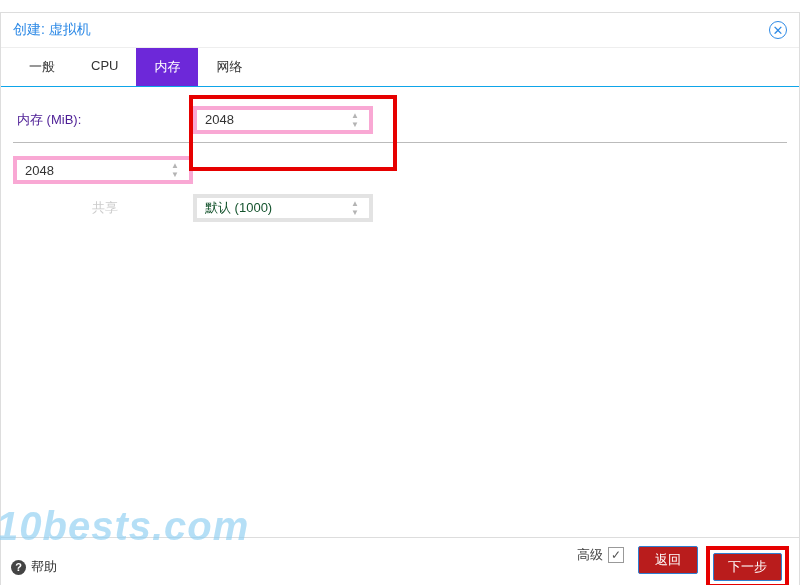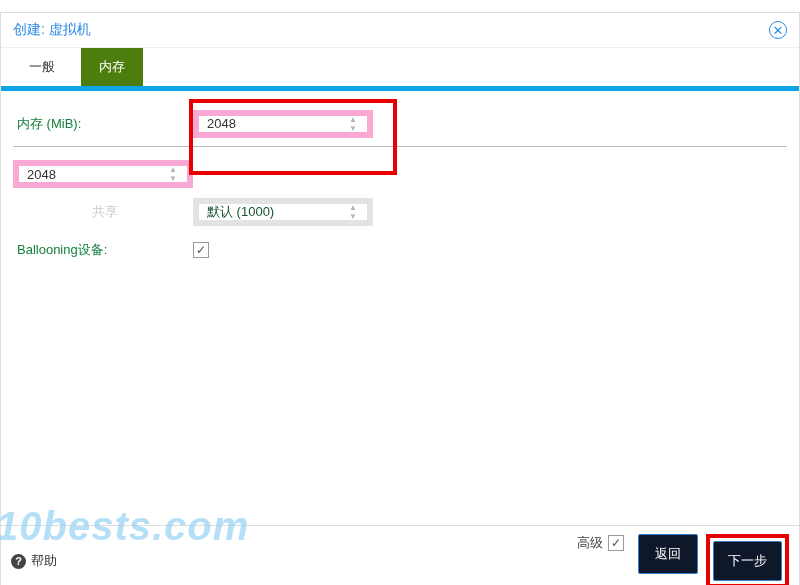--- a/index.html
+++ b/index.html
@@ -1,61 +1,63 @@
 <!DOCTYPE html>
 <html><head>
 <meta charset="utf-8">
 <style>
   * { box-sizing: border-box; margin: 0; padding: 0; }
   html, body { width: 800px; height: 585px; font-family: "Helvetica Neue", Arial, sans-serif; font-size: 13px; color: #333; background: #fff; }
   .dialog { width: 800px; height: 585px; display: flex; flex-direction: column; border: 1px solid #ddd; margin-top: 12px; }
   .titlebar { display: flex; align-items: center; justify-content: space-between; padding: 8px 12px; border-bottom: 1px solid #eee; }
   .title { color: #2e8ae6; font-size: 14px; }
   .close-btn { width: 18px; height: 18px; border: 1.5px solid #2e8ae6; border-radius: 50%; color: #2e8ae6; display: flex; align-items: center; justify-content: center; font-size: 13px; cursor: pointer; line-height: 1; }
-  .tabs { display: flex; gap: 8px; border-bottom: 5px solid #0ea5e9; padding: 0 10px; }
+  .tabs { display: flex; gap: 0; border-bottom: 1px solid #0ea5e9; padding: 0 10px; }
   .tab { padding: 10px 18px; color: #333; cursor: pointer; font-size: 13px; }
-  .tab.active { background: #4d7c0f; color: #fff; }
+  .tab.active { background: #6d28d9; color: #fff; }
   .tab.disabled { color: #bbb; cursor: default; }
   .content { flex: 1; padding: 18px 12px; position: relative; }
   .row { display: flex; align-items: center; height: 38px; }
   .row.sep { border-bottom: 1px solid #bbb; padding-bottom: 8px; margin-bottom: 8px; }
-  .lbl { width: 180px; padding-left: 4px; color: #15803d; }
+  .lbl { width: 180px; padding-left: 4px; color: #4c1d95; }
   .lbl.disabled { color: #ccc; text-align: center; }
   .field-wrap { position: relative; width: 210px; }
-  .spinner { width: 180px; height: 28px; border: 6px solid #f9a8d4; background: #fff; position: relative; display: flex; align-items: flex-end; }
+  .spinner { width: 180px; height: 28px; border: 4px solid #f9a8d4; background: #fff; position: relative; display: flex; align-items: flex-end; }
   .spinner input { border: none; outline: none; width: 150px; height: 100%; padding: 0 8px; font-size: 13px; color: #333; background: transparent; }
   .spinner .arrows { position: absolute; right: 6px; top: 0; bottom: 0; width: 12px; display: flex; flex-direction: column; justify-content: center; gap: 2px; color: #b4b4b4; font-size: 8px; line-height: 7px; }
   .spinner.disabled { border-color: #e3e3e3; }
   .spinner.disabled input { color: #14532d; }
   .hl { position: absolute; border: 4px solid #e60000; pointer-events: none; }
   .hl1 { left: 188px; top: 8px; width: 208px; height: 76px; }
   .checkbox { width: 16px; height: 16px; border: 1px solid #999; display: flex; align-items: center; justify-content: center; background: #fff; cursor: pointer; }
   .checkbox.checked::after { content: "✓"; font-size: 12px; color: #555; line-height: 1; }
   .watermark { position: absolute; left: -4px; bottom: 36px; font-size: 40px; font-weight: 700; color: #8ecff2; opacity: 0.65; letter-spacing: 1px; font-style: italic; pointer-events: none; }
   .footer { border-top: 1px solid #ddd; padding: 8px 10px; display: flex; align-items: center; justify-content: space-between; }
   .help { display: flex; align-items: center; gap: 5px; color: #333; cursor: pointer; }
   .help-icon { width: 15px; height: 15px; border-radius: 50%; background: #444; color: #fff; font-size: 11px; font-weight: 700; display: flex; align-items: center; justify-content: center; }
   .footer-right { display: flex; align-items: flex-start; gap: 8px; }
   .adv { display: flex; align-items: center; gap: 5px; margin-right: 6px; color: #444; }
-  .btn { min-width: 60px; height: 40px; padding: 0 14px; border: 1px solid #2f7fd1; background: #0f172a; color: #fff; cursor: pointer; border-radius: 2px; font-size: 13px; display: flex; align-items: center; justify-content: center; }
+  .btn { min-width: 60px; height: 28px; padding: 0 14px; border: 1px solid #2f7fd1; background: #b91c1c; color: #fff; cursor: pointer; border-radius: 2px; font-size: 13px; display: flex; align-items: center; justify-content: center; }
   .hl-next { position: relative; padding: 3px; border: 4px solid #e60000; }
 </style>
 </head>
 <body>
 
 <div class="dialog">
 
   <div class="titlebar">
     <span class="title">创建: 虚拟机</span>
     <span class="close-btn">✕</span>
   </div>
 
   <div class="tabs">
     <div class="tab">一般</div>
+    <div class="tab">CPU</div>
     <div class="tab active">内存</div>
+    <div class="tab">网络</div>
   </div>
 
   <div class="content">
 
     <div class="row sep">
       <div class="lbl">内存 (MiB):</div>
       <div class="field-wrap">
         <div class="spinner">
           <input type="text" value="2048" style="">
           <div class="arrows">
@@ -84,24 +86,20 @@
         <div class="spinner disabled">
           <input type="text" disabled="" value="默认 (1000)" style="">
           <div class="arrows">
               <span>▲</span>
               <span>▼</span>
             </div>
         </div>
       </div>
     </div>
 
-    <div class="row">
-      <div class="lbl">Ballooning设备:</div>
-      <div class="checkbox checked"></div>
-    </div>
 
     <div class="hl hl1"></div>
   </div>
 
   <div class="watermark">10bests.com</div>
 
   <div class="footer">
     <div class="help">
       <span class="help-icon">?</span>
       <span>帮助</span>

